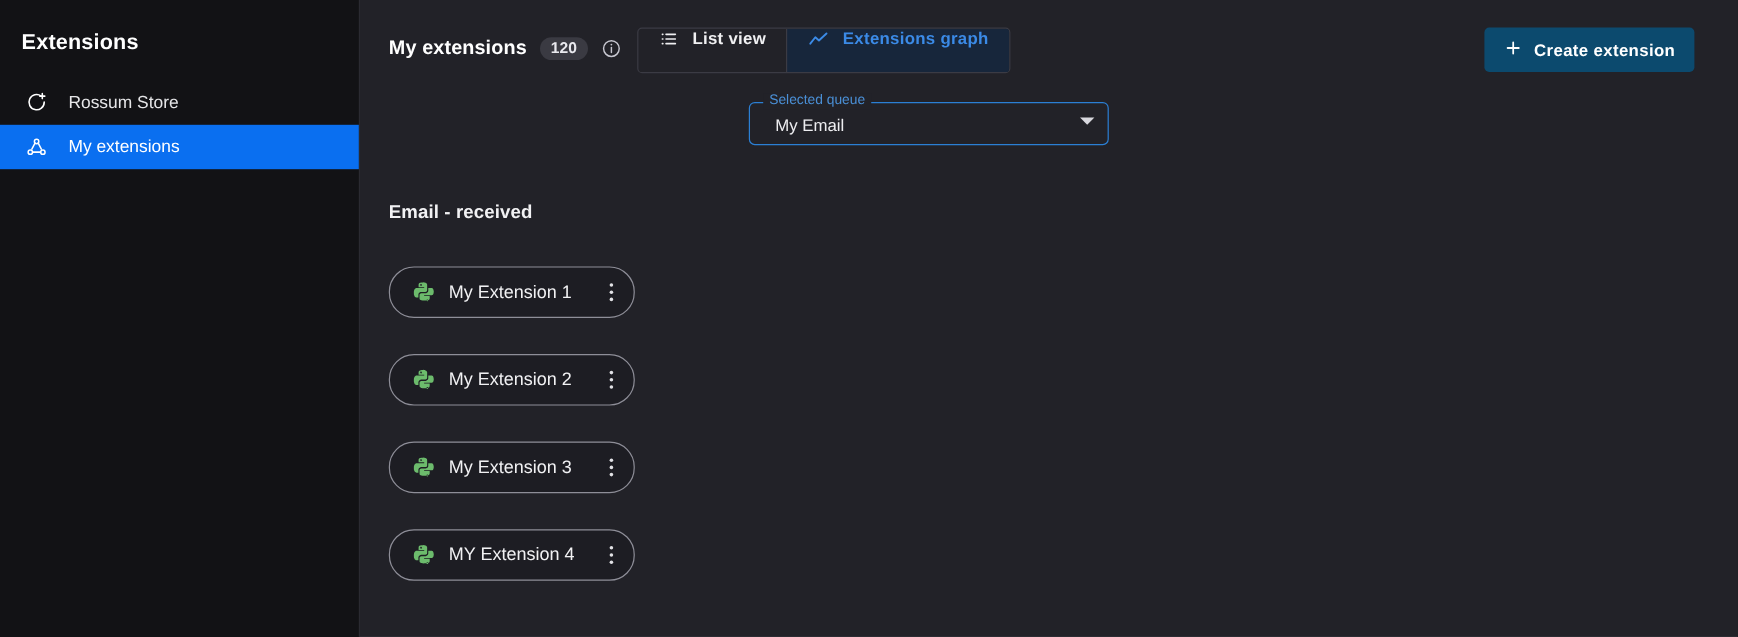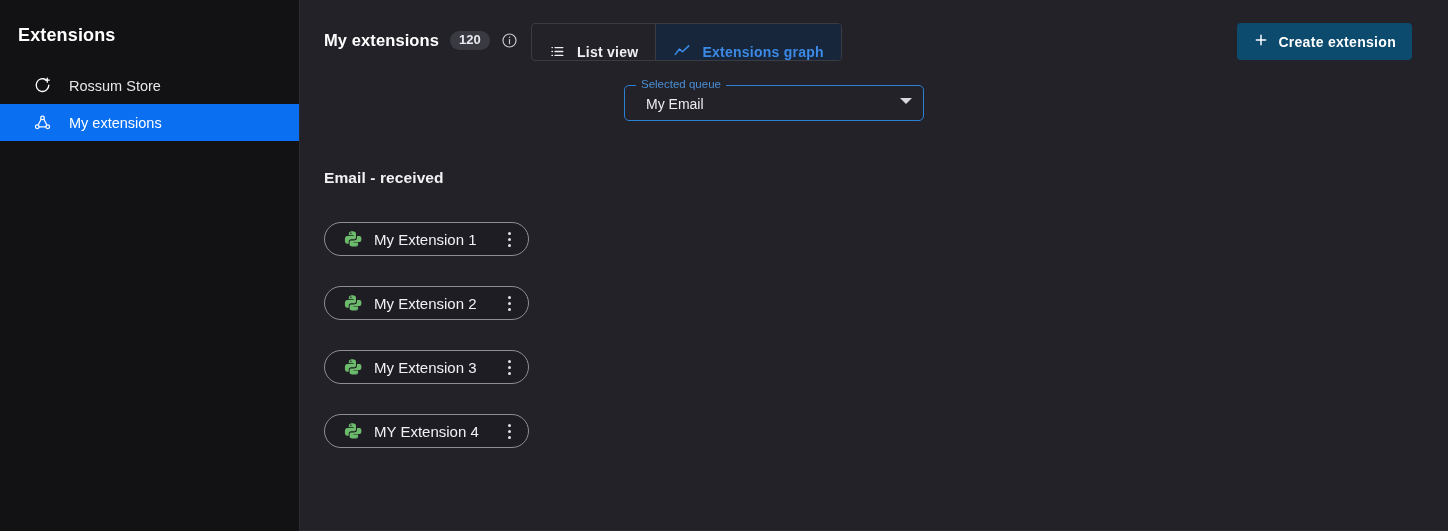--- a/index.html
+++ b/index.html
@@ -44,21 +44,21 @@
   .sidebar-nav {
     margin-top: 21px;
     display: flex;
     flex-direction: column;
   }
 
   .sidebar-item {
     display: flex;
     align-items: center;
     height: 37px;
-    padding-left: 32px;
+    padding-left: 20px;
     gap: 17px;
     cursor: pointer;
     color: #e6e6e8;
     font-size: 14.5px;
     user-select: none;
   }
   .sidebar-item.selected {
     background: #0a6ff0;
     color: #ffffff;
   }
@@ -130,21 +130,21 @@
     left: 231px;
     top: 23px;
     display: flex;
     height: 38px;
     border-radius: 4px;
     overflow: hidden;
     border: 1px solid #3b3b44;
   }
   .view-tab {
     display: flex;
-    align-items: flex-end;
+    align-items: flex-start;
     gap: 11px;
     padding: 0 17px;
     height: 100%;
     font-size: 14px;
     font-weight: bold;
     letter-spacing: .25px;
     cursor: pointer;
     user-select: none;
     background: transparent;
     color: #f0f0f2;
@@ -246,21 +246,21 @@
     position: absolute;
     left: 24px;
     top: 72px;
     display: flex;
     flex-direction: column;
     gap: 30px;
   }
 
   .ext-chip {
     width: 205px;
-    height: 34px;
+    height: 43px;
     border: 1px solid #8e8e98;
     border-radius: 21px;
     background: #1d1d23;
     display: flex;
     align-items: center;
     padding: 0 8px 0 18px;
     cursor: pointer;
     user-select: none;
   }
   .ext-chip .py-icon {

